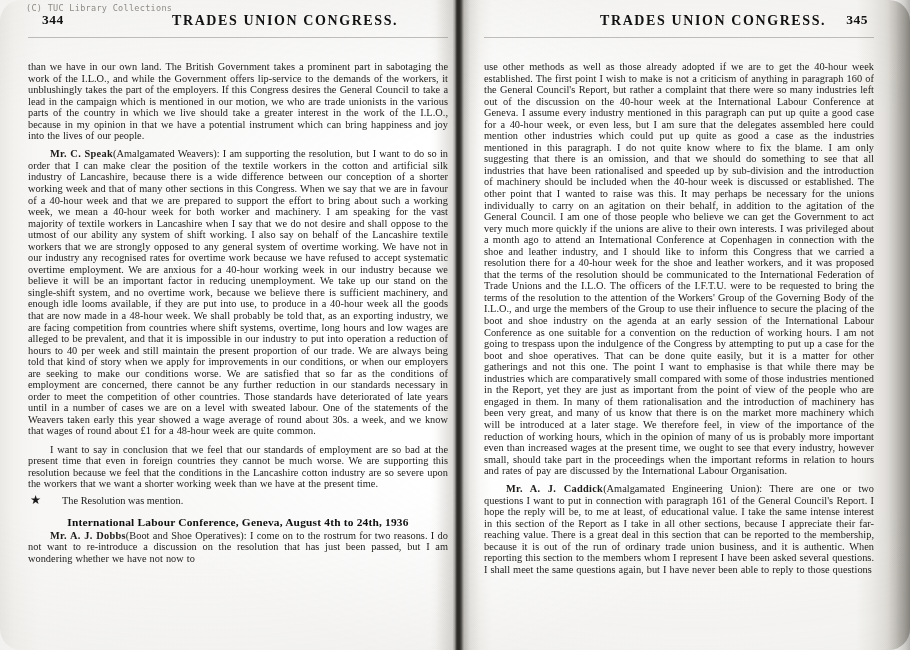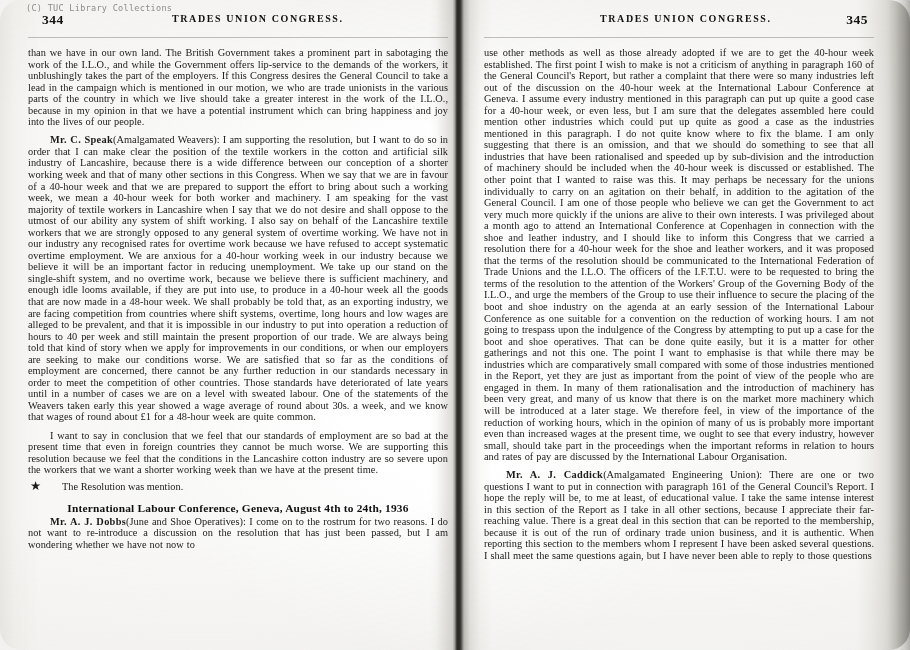--- a/index.html
+++ b/index.html
@@ -83,37 +83,37 @@
     font-size: 13.5px;
     letter-spacing: 0.5px;
     color: #121212;
   }
   .folio-left  { left: 16px; }
   .folio-right { right: 8px; }
   .head-title {
     position: absolute;
     top: 1px;
     font-weight: bold;
-    font-size: 10px;
+    font-size: 14px;
     letter-spacing: 1.6px;
     color: #121212;
     white-space: nowrap;
   }
   .head-title-left  { left: 146px; }
   .head-title-right { left: 118px; }
 
   .head-rule {
     position: relative;
     height: 1px;
     margin: 3px 2px 0 2px;
     background: rgba(120,117,110,0.45);
   }
 
   .column {
-    margin-top: 9px;
+    margin-top: 23px;
     padding: 0 2px;
   }
 
   p.para {
     margin: 0 0 0 0;
     text-align: justify;
     text-justify: inter-word;
     font-size: 10.35px;
     line-height: 11.55px;
     letter-spacing: 0.02px;
@@ -215,21 +215,21 @@
 
       <p class="para">I want to say in conclusion that we feel that our standards of employment are so bad at the present time that even in foreign countries they cannot be much worse. We are supporting this resolution because we feel that the conditions in the Lancashire cotton industry are so severe upon the workers that we want a shorter working week than we have at the present time.</p>
 
       <div class="resolution-line">
         <span class="star">★</span>
         <span>The Resolution was mention.</span>
       </div>
 
       <div class="centre-head">International Labour Conference, Geneva, August 4th to 24th, 1936</div>
 
-      <p class="para"><span class="speaker">Mr. A. J. Dobbs</span><span class="affil">(June and Shoe Operatives):</span> <span>I come on to the rostrum for two reasons. I do not want to re-introduce a discussion on the resolution that has just been passed, but I am wondering whether we have not now to</span></p>
+      <p class="para"><span class="speaker">Mr. A. J. Dobbs</span><span class="affil">(Boot and Shoe Operatives):</span> <span>I come on to the rostrum for two reasons. I do not want to re-introduce a discussion on the resolution that has just been passed, but I am wondering whether we have not now to</span></p>
 
     </div>
   </div>
 
   <div class="page page-right">
 
     <div class="running-head">
       <span class="head-title head-title-right">TRADES UNION CONGRESS.</span>
       <span class="folio folio-right">345</span>
     </div>

